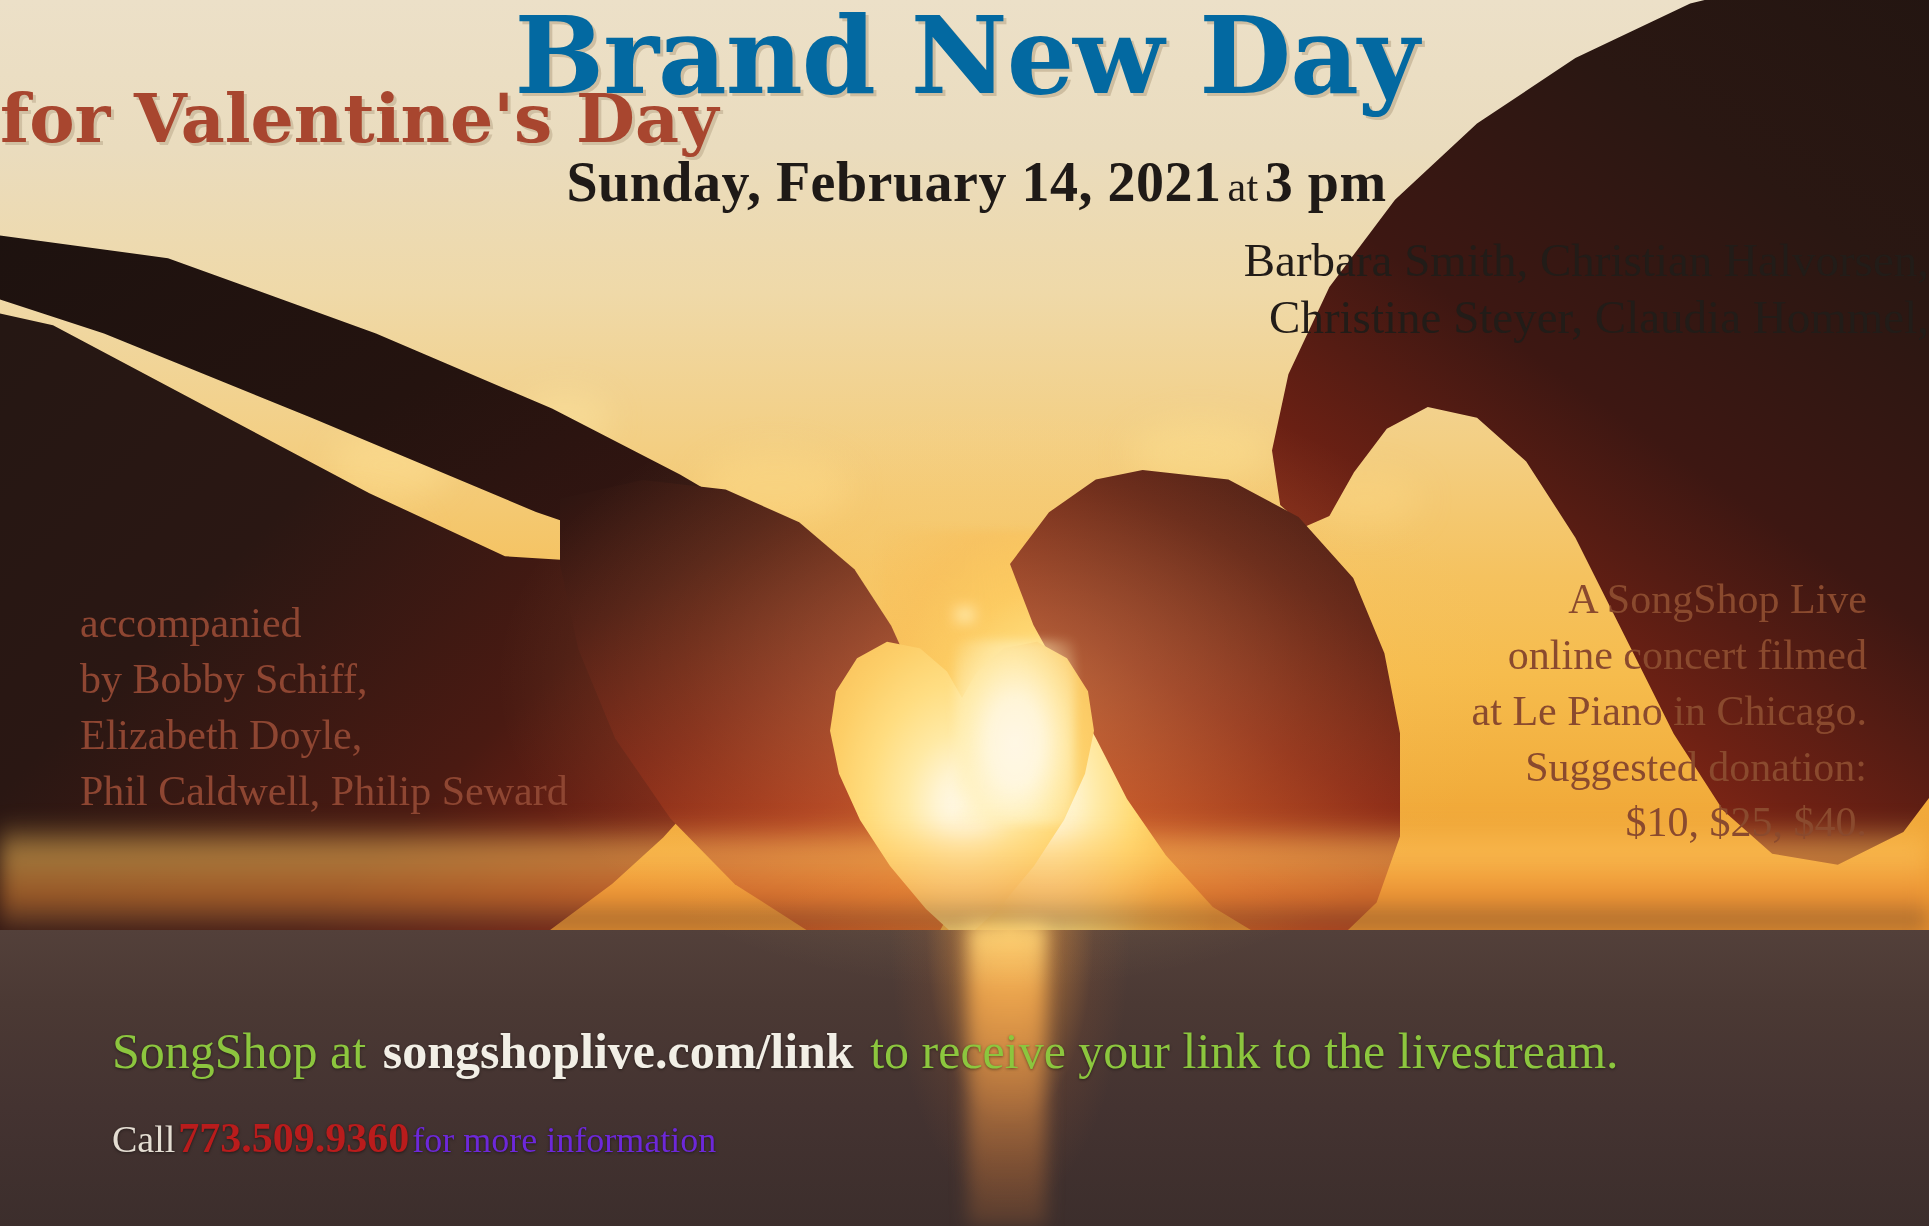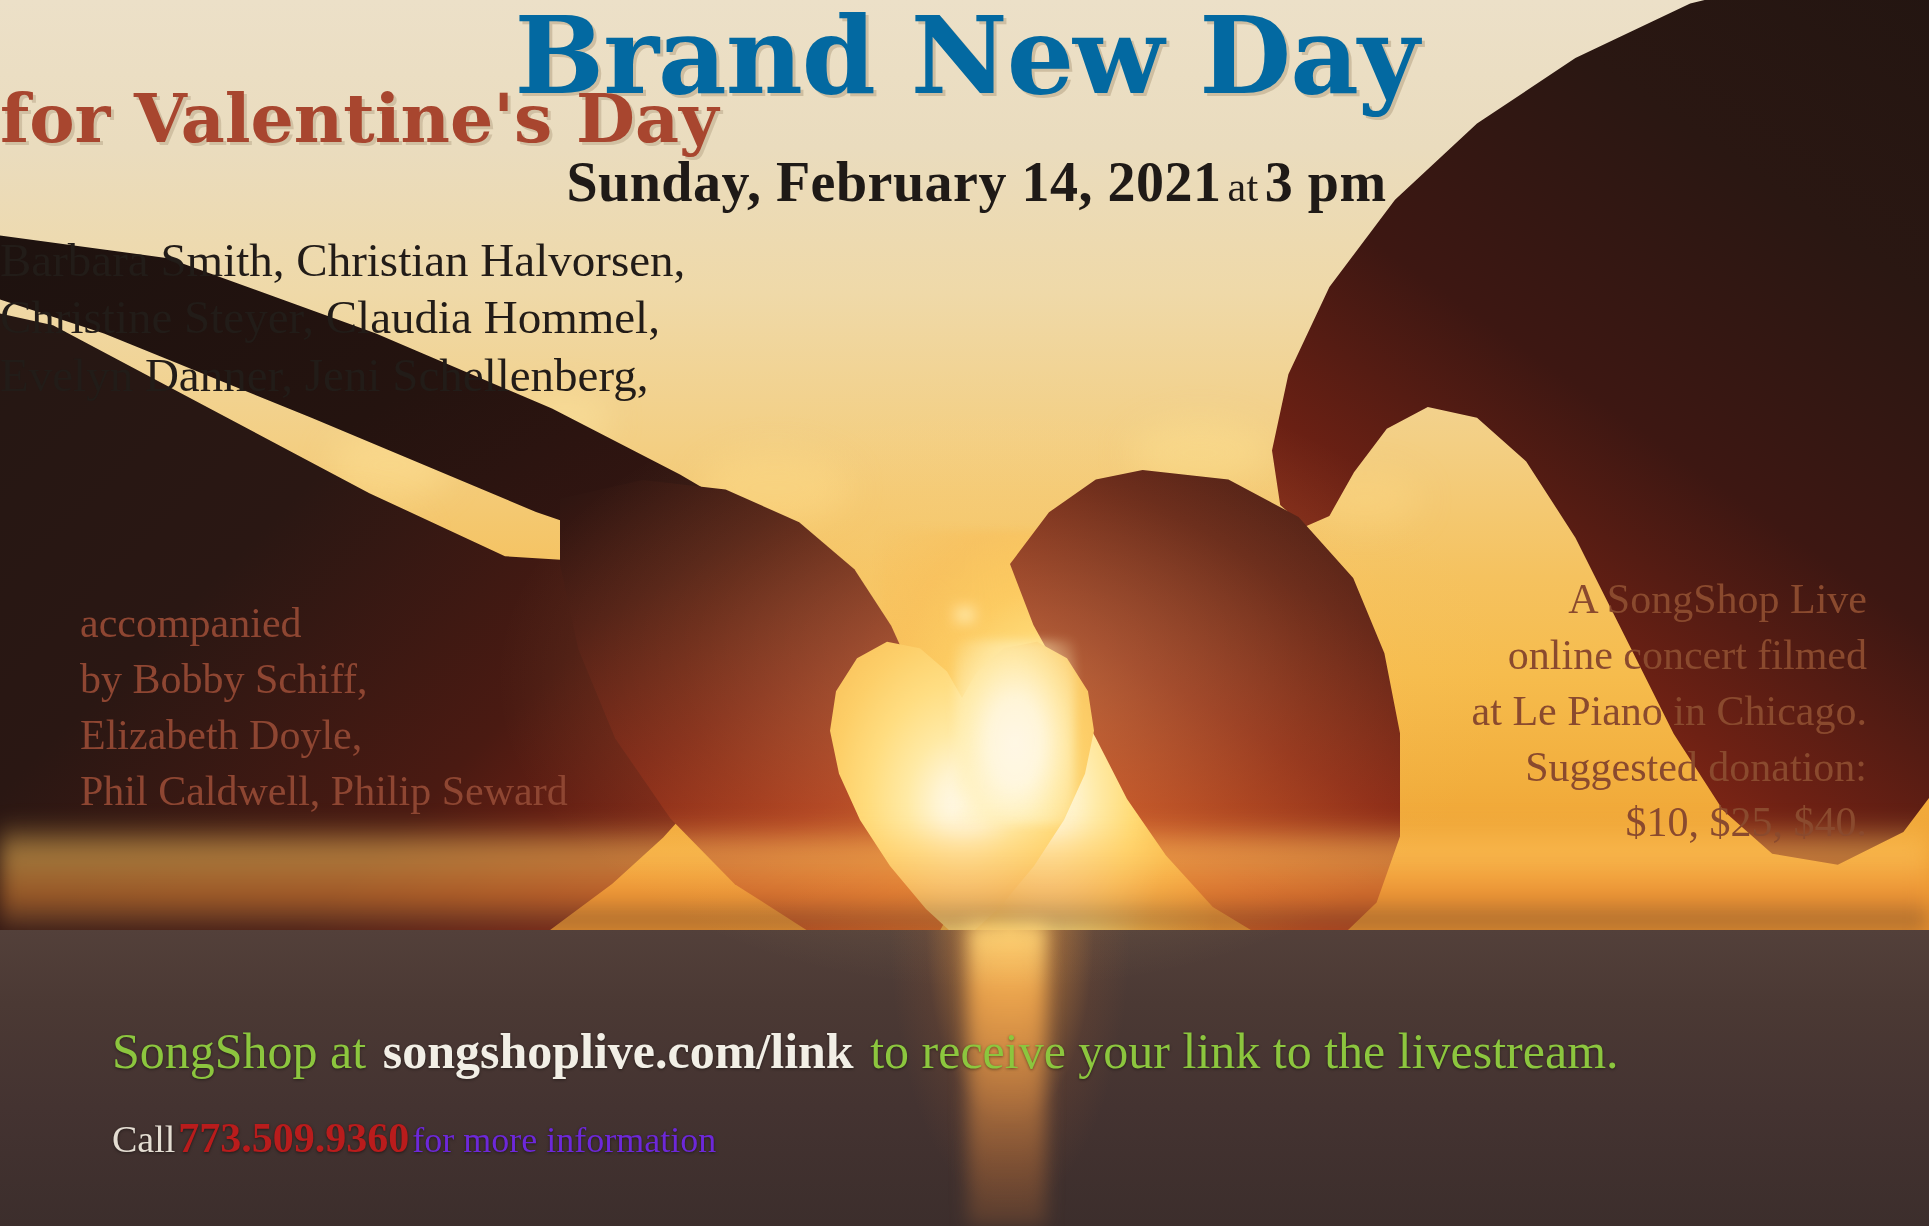--- a/index.html
+++ b/index.html
@@ -191,21 +191,21 @@
   }
   .dateline .at{
     font-weight:normal;
     font-size:42px;
     padding:0 6px;
   }
   .dateline .time{font-weight:bold;}
 
   .performers{
     position:absolute;left:0;right:0;top:232px;
-    text-align:left;
+    text-align:right;
     font-family:"Liberation Serif", serif;
     font-size:47px;
     line-height:1.22;
     color:#221c18;
   }
   .performers div{white-space:nowrap;}
 
   .accompanied{
     position:absolute;left:48px;top:596px;
     font-family:"Liberation Serif", serif;
@@ -287,21 +287,20 @@
 
     <div class="subtitle">for Valentine's Day</div>
 
     <div class="dateline">
       <span>Sunday, February 14, 2021</span><span class="at">at</span><span class="time">3 pm</span>
     </div>
 
     <div class="performers">
       <div>Barbara Smith, Christian Halvorsen,</div>
       <div>Christine Steyer, Claudia Hommel,</div>
-      <div>Evelyn Danner, Jeni Schellenberg,</div>
     </div>
 
     <div class="accompanied">
       <div>accompanied</div>
       <div>by Bobby Schiff,</div>
       <div>Elizabeth Doyle,</div>
       <div>Phil Caldwell, Philip Seward</div>
     </div>
 
     <div class="blurb">

